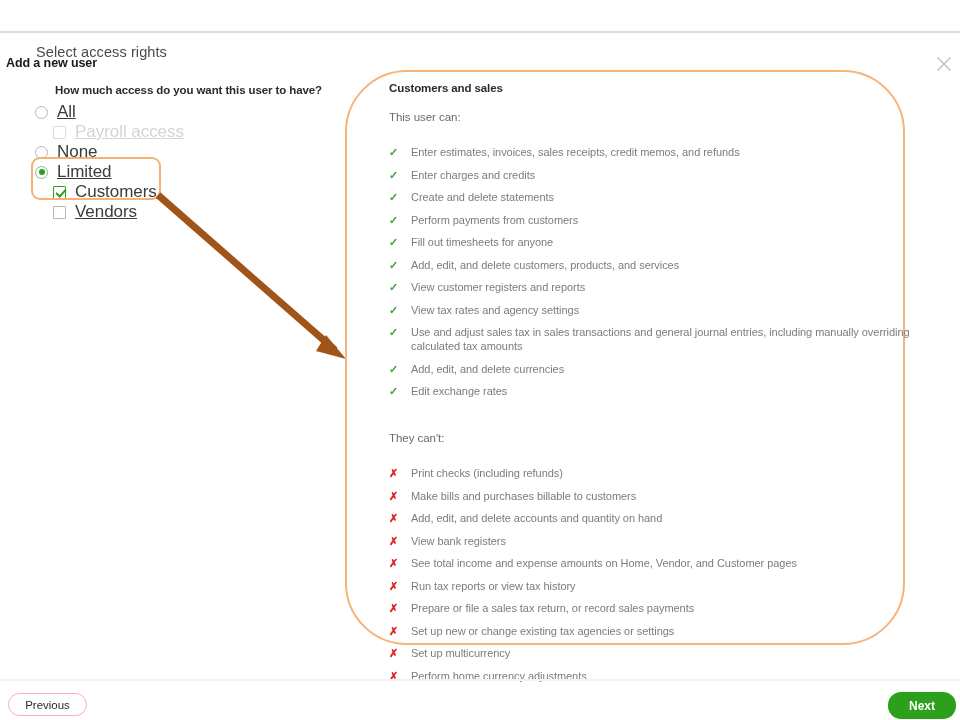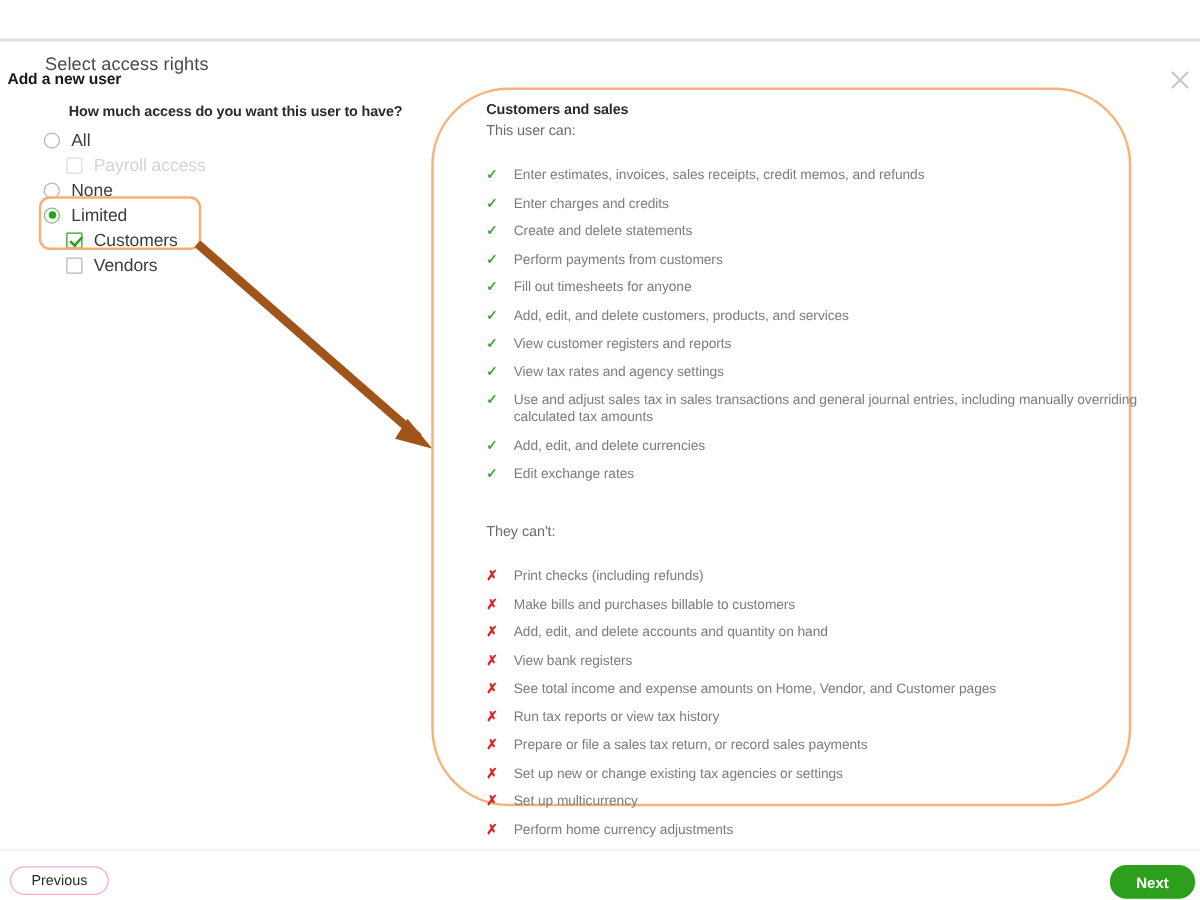--- a/index.html
+++ b/index.html
@@ -113,23 +113,24 @@
     content: "";
     position: absolute;
     left: 3.5px; top: 0.5px;
     width: 4px; height: 8px;
     border: solid #2ca01c;
     border-width: 0 2px 2px 0;
     transform: rotate(42deg);
   }
 
   .opt-label {
-    font-size: 14px;
+    font-size: 17px;
     color: #3c3c3c;
     letter-spacing: -0.05px;
+    text-decoration: underline;
   }
   .opt-label.disabled { color: #d4d4d4; }
 
   
   .left-highlight {
     position: absolute;
     left: 31px; top: 157px;
     width: 130px; height: 43px;
     border: 2.5px solid #f5b177;
     border-radius: 9px;
@@ -157,21 +158,21 @@
   }
   .right-content {
     position: absolute;
     left: 389px; top: 82px;
     width: 540px;
   }
   .panel-title {
     font-size: 11.5px;
     font-weight: bold;
     color: #2b2b2b;
-    margin: 0 0 5px 0;
+    margin: 0 0 17px 0;
     letter-spacing: -0.1px;
   }
   .subhead {
     font-size: 11.5px;
     color: #6b6b6b;
     margin: 0 0 22px 0;
     letter-spacing: -0.05px;
   }
   .subhead.second { margin-top: 34px; }
 

